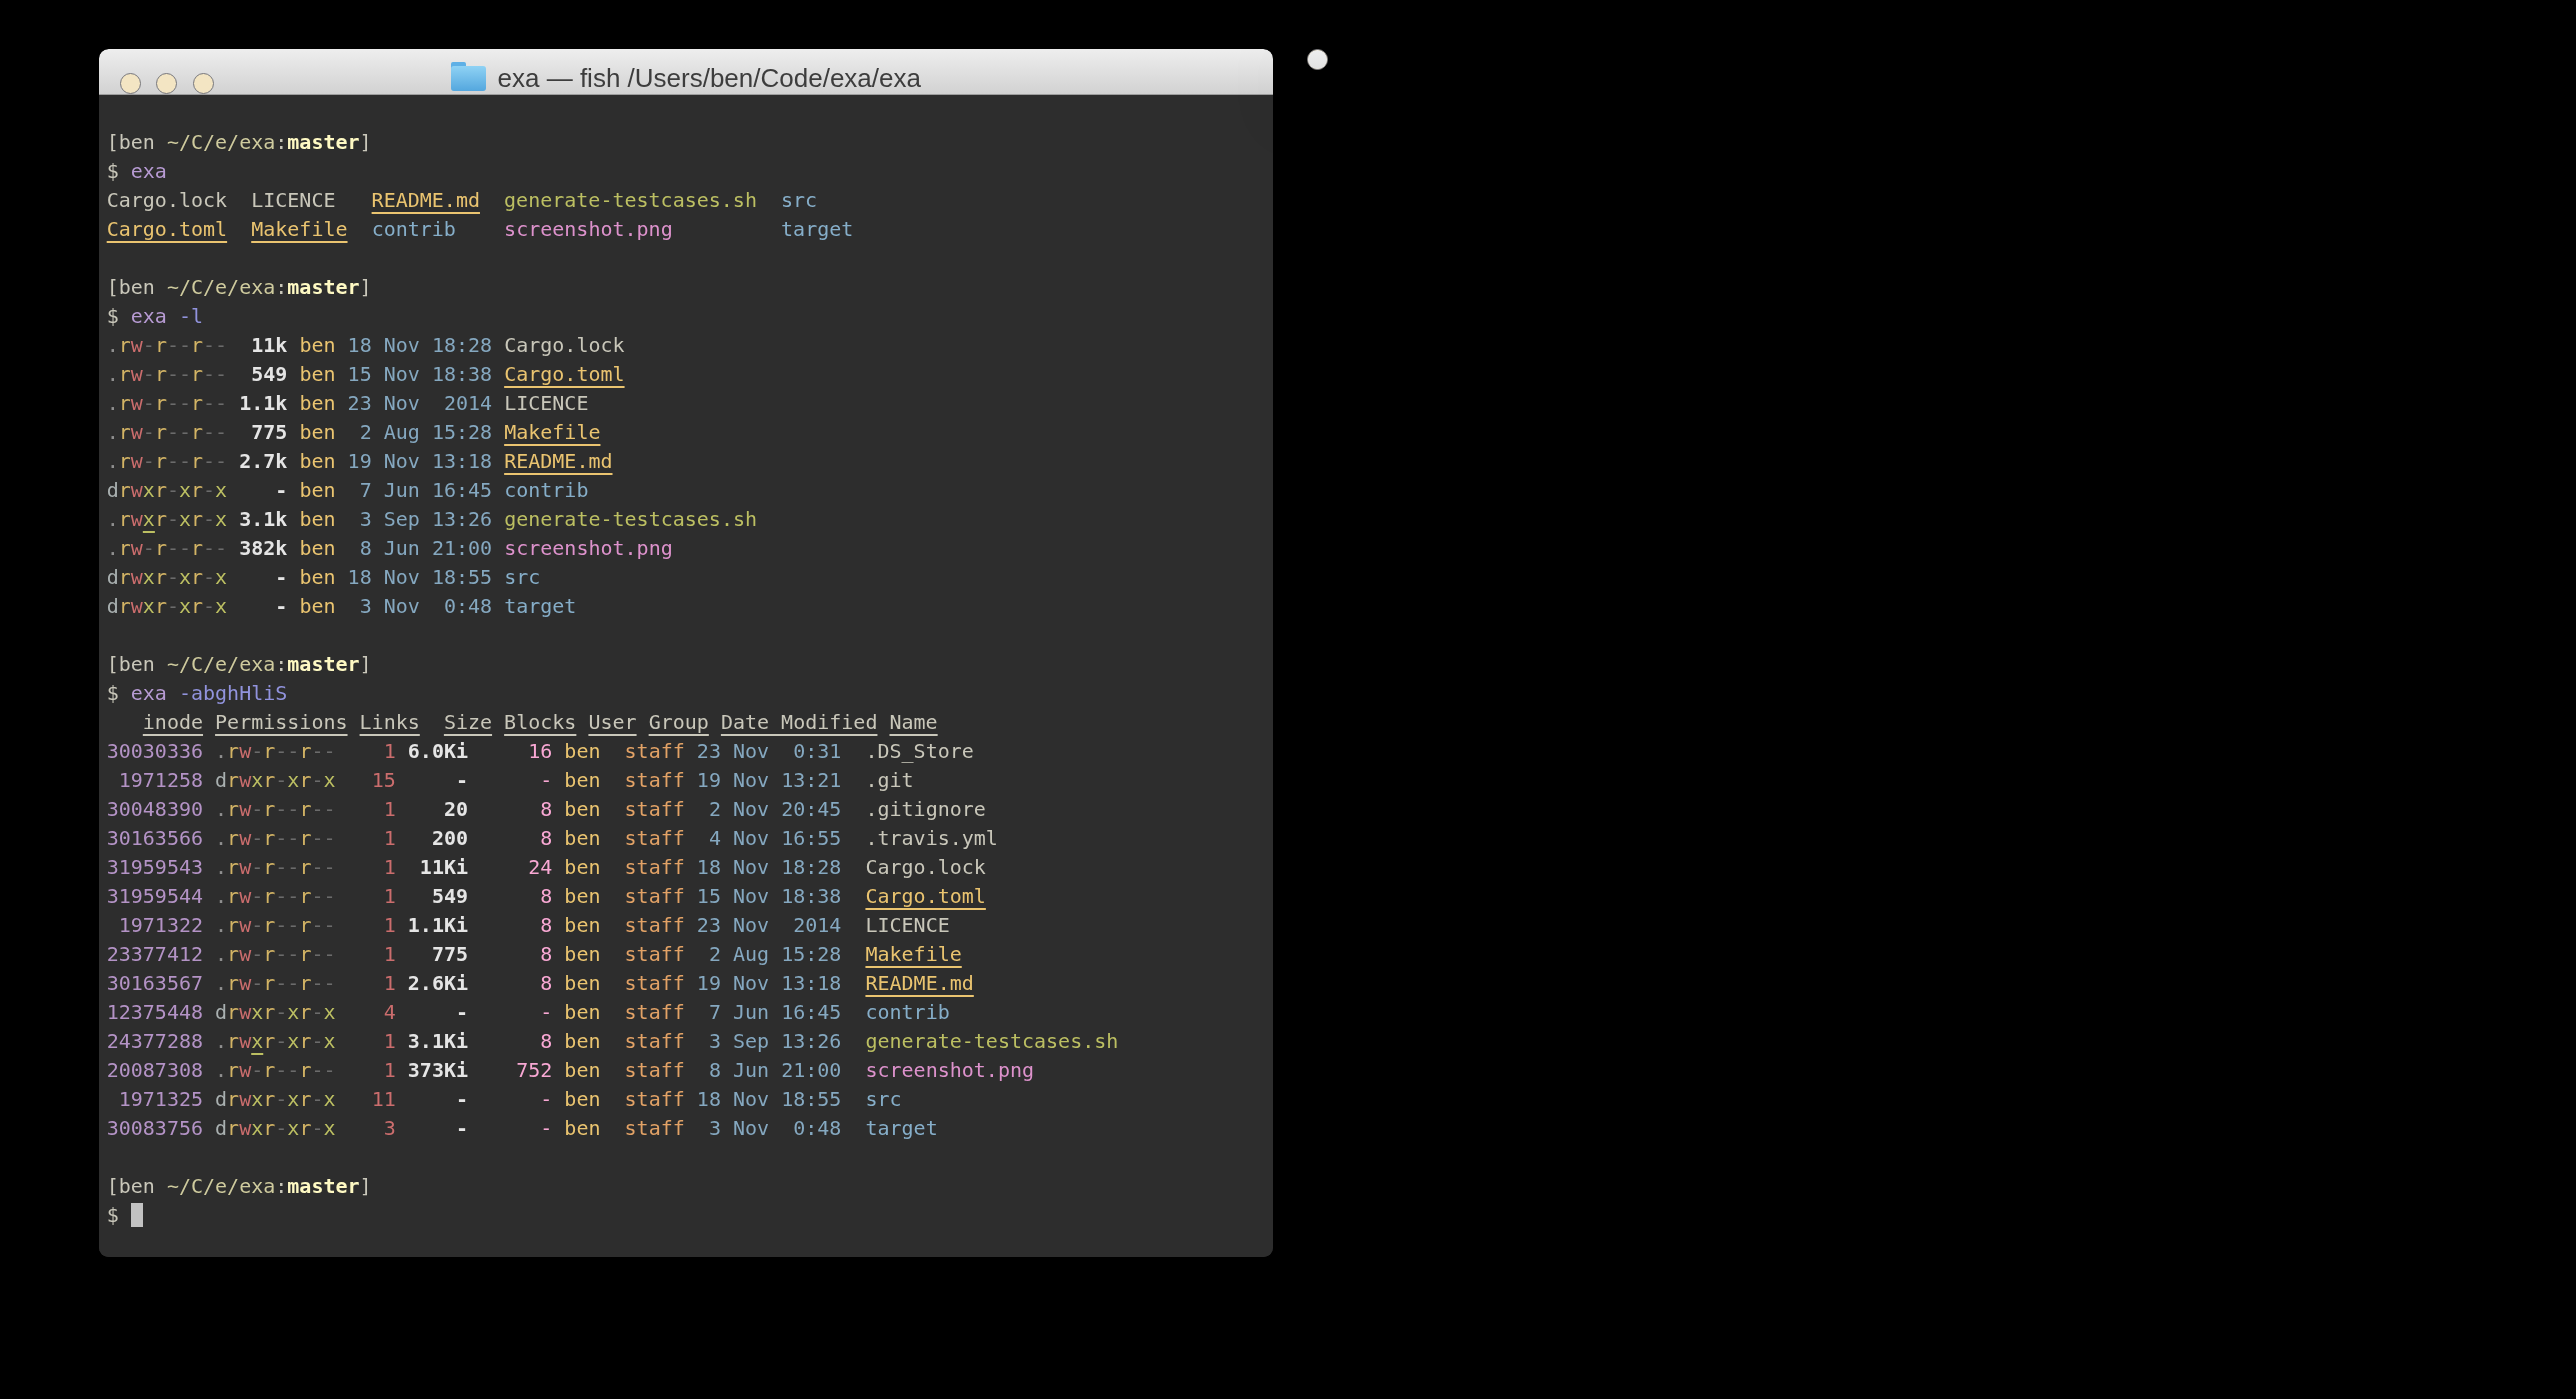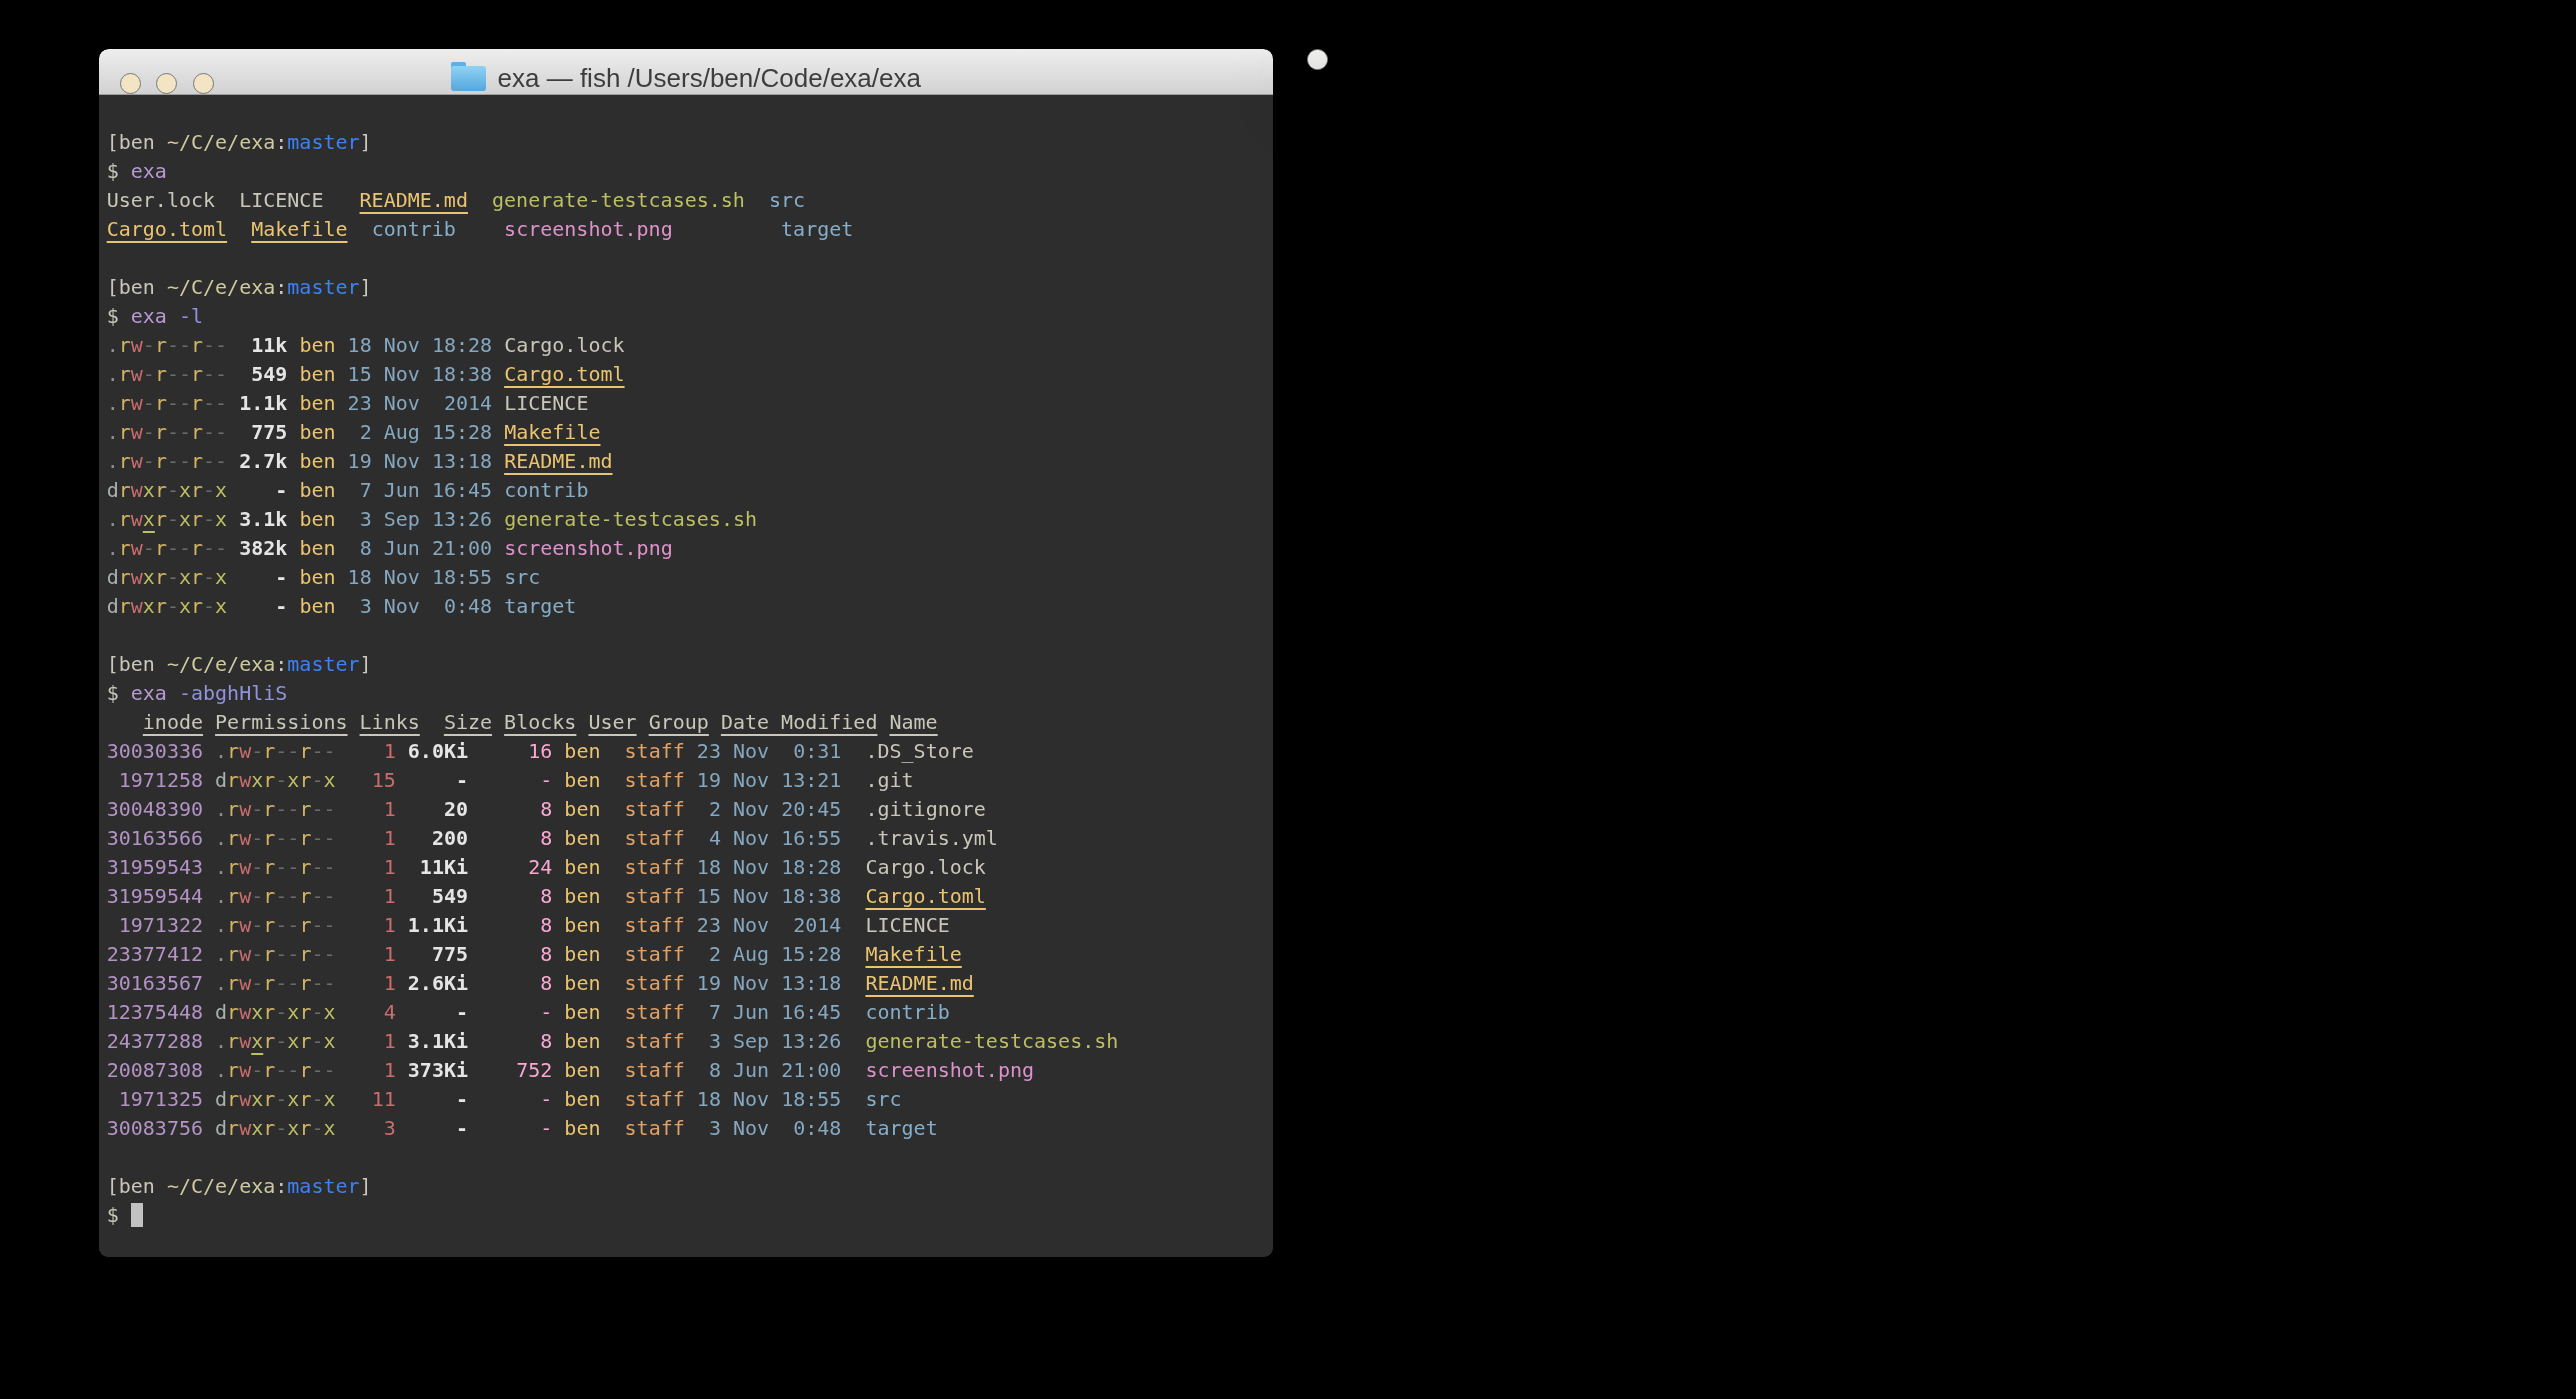--- a/index.html
+++ b/index.html
@@ -22,21 +22,21 @@
   .folder .tab{position:absolute;top:-3.8px;left:0;width:15.3px;height:7.7px;border-radius:1.9px 1.9px 0 0;background:#5fb0e6;}
   .folder .bodyp{position:absolute;inset:0;border-radius:2.9px;background:linear-gradient(#8fd2f4,#54a7de);}
   .term{height:1163px;padding:33px 7.7px 0 7.7px;box-sizing:border-box;font-size:20px;}
   .tl{height:29px;line-height:29px;white-space:pre;}
 
   
   .dark .term{background:#2d2d2d;}
   .dark{background:#2d2d2d;}
   .dark .c-p{color:#c9c7ba;}
   .dark .c-path{color:#cfcb9e;}
-  .dark .c-br{color:#3b82f6;}
+  .dark .c-br{color:#fef9c3;font-weight:bold;}
   .dark .c-cmd{color:#b79bd3;}
   .dark .c-flag{color:#9193dd;}
   .dark .c-dir{color:#86aec9;}
   .dark .c-bld{color:#eac470;text-decoration:underline;text-underline-offset:4.8px;}
   .dark .c-exec{color:#bcbf62;}
   .dark .c-img{color:#dd92cc;}
   .dark .c-sz{color:#e5e5e5;font-weight:bold;}
   .dark .c-usr{color:#eac470;}
   .dark .c-grp{color:#e2a266;}
   .dark .c-dt{color:#85a8c0;}
@@ -68,21 +68,21 @@
       </div>
       <div class="lights">
         <span class="light"></span>
         <span class="light"></span>
         <span class="light"></span>
       </div>
     </header>
     <div class="term">
         <div class="tl"><span class="c-p">[ben </span><span class="c-path">~/C/e/exa</span><span class="c-p">:</span><span class="c-br">master</span><span class="c-p">]</span></div>
         <div class="tl"><span class="c-p">$ </span><span class="c-cmd">exa</span></div>
-        <div class="tl"><span class="c-p">User.lock  LICENCE   </span><span class="c-bld">README.md</span><span class="c-p">  </span><span class="c-exec">generate-testcases.sh</span><span class="c-p">  </span><span class="c-dir">src</span></div>
+        <div class="tl"><span class="c-p">Cargo.lock  LICENCE   </span><span class="c-bld">README.md</span><span class="c-p">  </span><span class="c-exec">generate-testcases.sh</span><span class="c-p">  </span><span class="c-dir">src</span></div>
         <div class="tl"><span class="c-bld">Cargo.toml</span><span class="c-p">  </span><span class="c-bld">Makefile</span><span class="c-p">  </span><span class="c-dir">contrib</span><span class="c-p">    </span><span class="c-img">screenshot.png</span><span class="c-p">         </span><span class="c-dir">target</span></div>
         <div class="tl"></div>
         <div class="tl"><span class="c-p">[ben </span><span class="c-path">~/C/e/exa</span><span class="c-p">:</span><span class="c-br">master</span><span class="c-p">]</span></div>
         <div class="tl"><span class="c-p">$ </span><span class="c-cmd">exa</span><span class="c-p"> </span><span class="c-flag">-l</span></div>
         <div class="tl"><span class="pc-dot">.</span><span class="pc-r">r</span><span class="pc-w">w</span><span class="pc-dash">-</span><span class="pc-r">r</span><span class="pc-dash">-</span><span class="pc-dash">-</span><span class="pc-r">r</span><span class="pc-dash">-</span><span class="pc-dash">-</span><span class="c-p"> </span><span class="c-sz"> 11k</span><span class="c-p"> </span><span class="c-usr">ben</span><span class="c-p"> </span><span class="c-dt">18 Nov 18:28</span><span class="c-p"> </span><span class="c-p">Cargo.lock</span></div>
         <div class="tl"><span class="pc-dot">.</span><span class="pc-r">r</span><span class="pc-w">w</span><span class="pc-dash">-</span><span class="pc-r">r</span><span class="pc-dash">-</span><span class="pc-dash">-</span><span class="pc-r">r</span><span class="pc-dash">-</span><span class="pc-dash">-</span><span class="c-p"> </span><span class="c-sz"> 549</span><span class="c-p"> </span><span class="c-usr">ben</span><span class="c-p"> </span><span class="c-dt">15 Nov 18:38</span><span class="c-p"> </span><span class="c-bld">Cargo.toml</span></div>
         <div class="tl"><span class="pc-dot">.</span><span class="pc-r">r</span><span class="pc-w">w</span><span class="pc-dash">-</span><span class="pc-r">r</span><span class="pc-dash">-</span><span class="pc-dash">-</span><span class="pc-r">r</span><span class="pc-dash">-</span><span class="pc-dash">-</span><span class="c-p"> </span><span class="c-sz">1.1k</span><span class="c-p"> </span><span class="c-usr">ben</span><span class="c-p"> </span><span class="c-dt">23 Nov  2014</span><span class="c-p"> </span><span class="c-p">LICENCE</span></div>
         <div class="tl"><span class="pc-dot">.</span><span class="pc-r">r</span><span class="pc-w">w</span><span class="pc-dash">-</span><span class="pc-r">r</span><span class="pc-dash">-</span><span class="pc-dash">-</span><span class="pc-r">r</span><span class="pc-dash">-</span><span class="pc-dash">-</span><span class="c-p"> </span><span class="c-sz"> 775</span><span class="c-p"> </span><span class="c-usr">ben</span><span class="c-p"> </span><span class="c-dt"> 2 Aug 15:28</span><span class="c-p"> </span><span class="c-bld">Makefile</span></div>
         <div class="tl"><span class="pc-dot">.</span><span class="pc-r">r</span><span class="pc-w">w</span><span class="pc-dash">-</span><span class="pc-r">r</span><span class="pc-dash">-</span><span class="pc-dash">-</span><span class="pc-r">r</span><span class="pc-dash">-</span><span class="pc-dash">-</span><span class="c-p"> </span><span class="c-sz">2.7k</span><span class="c-p"> </span><span class="c-usr">ben</span><span class="c-p"> </span><span class="c-dt">19 Nov 13:18</span><span class="c-p"> </span><span class="c-bld">README.md</span></div>
         <div class="tl"><span class="pc-d">d</span><span class="pc-r">r</span><span class="pc-w">w</span><span class="pc-x">x</span><span class="pc-r">r</span><span class="pc-dash">-</span><span class="pc-x">x</span><span class="pc-r">r</span><span class="pc-dash">-</span><span class="pc-x">x</span><span class="c-p"> </span><span class="c-sz">   -</span><span class="c-p"> </span><span class="c-usr">ben</span><span class="c-p"> </span><span class="c-dt"> 7 Jun 16:45</span><span class="c-p"> </span><span class="c-dir">contrib</span></div>

